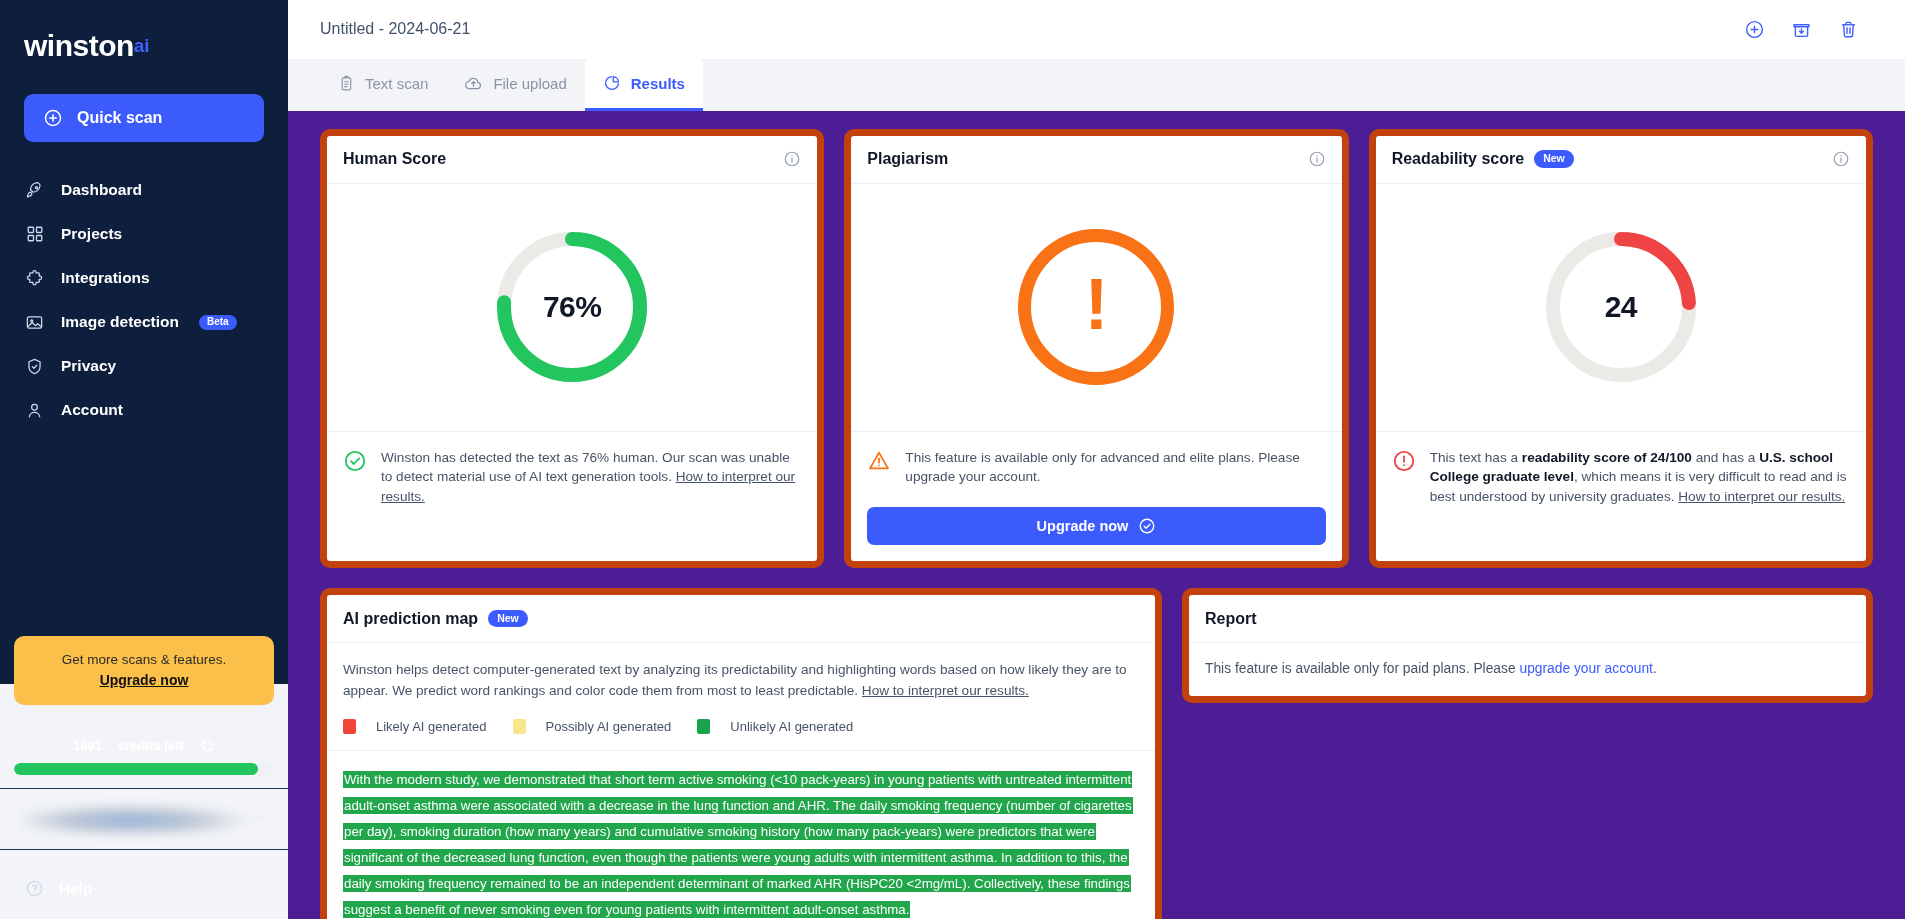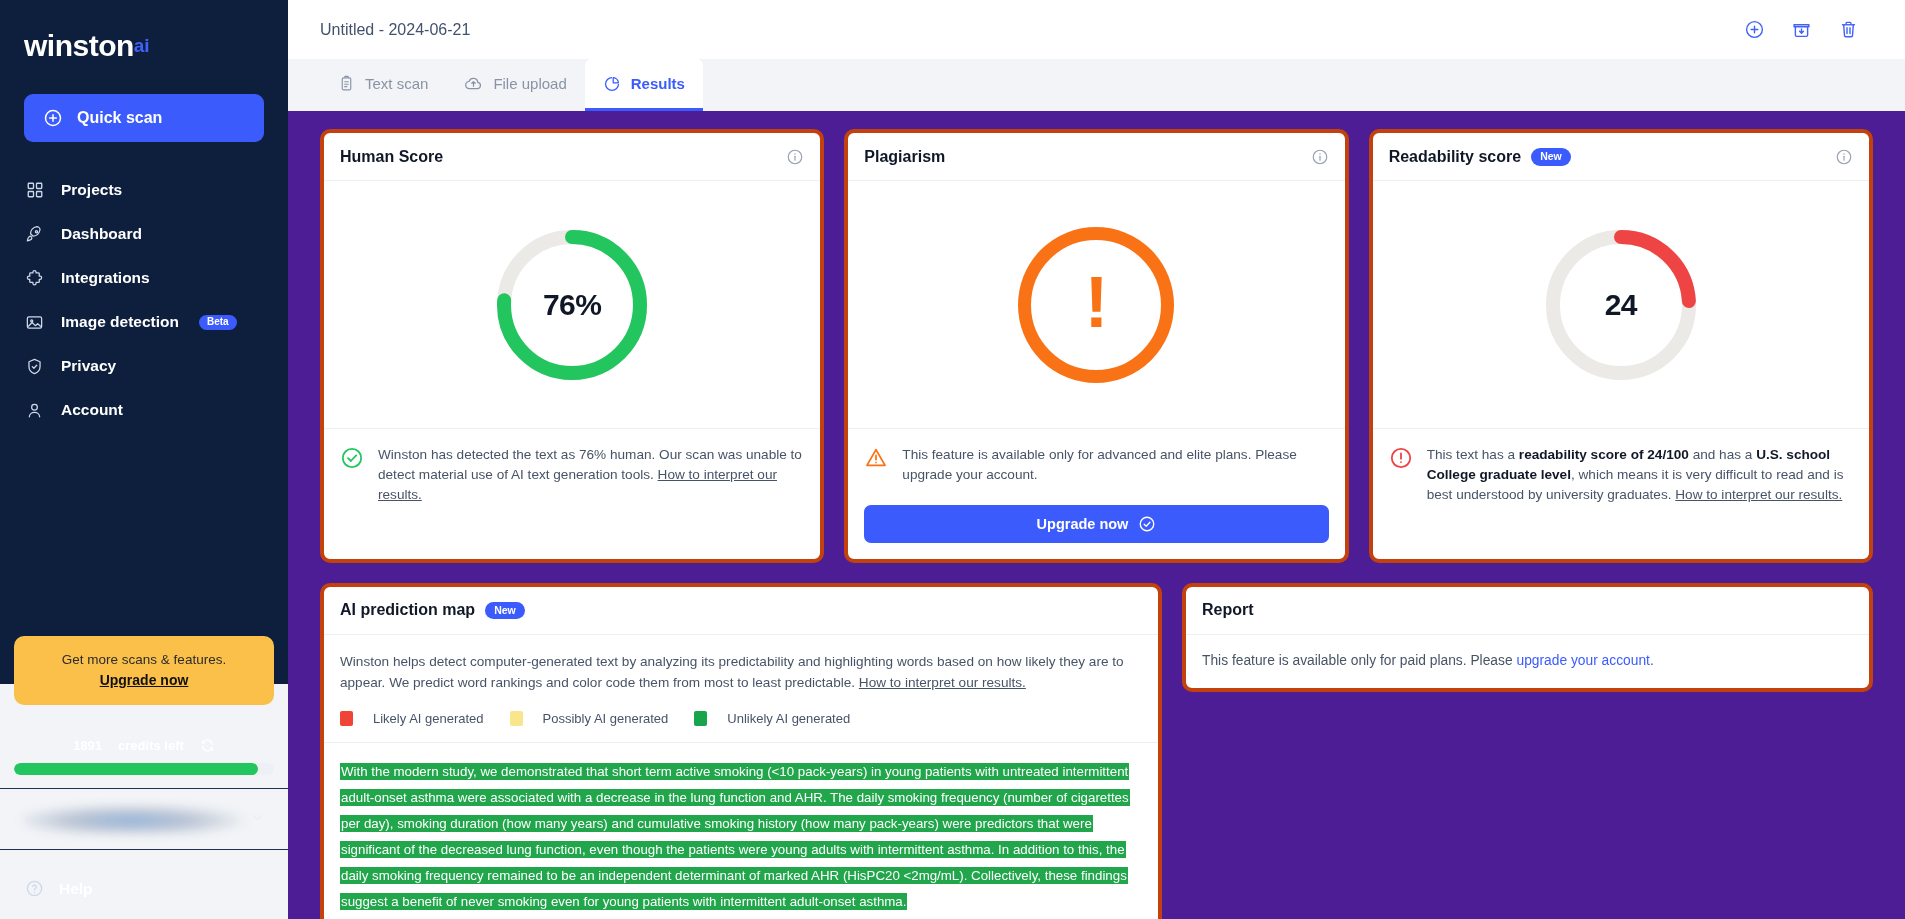--- a/index.html
+++ b/index.html
@@ -87,21 +87,21 @@
     padding: 0 18px; cursor:pointer; font-size: 15px; color:#8a93a5; font-weight:500;
     border-bottom: 3px solid transparent;
   }
   .tab.active { color:#3b5bfd; background:#fff; border-bottom-color:#3b5bfd; font-weight:600; border-radius: 6px 6px 0 0;}
   .tab .tab-icon { display:flex; }
 
   .content { flex:1 1 auto; overflow:hidden; padding: 18px 32px 0 32px; }
 
   .cards-row { display:flex; gap: 20px; }
   .card {
-    background:#fff; border:4px solid #c2410c; border-radius: 10px;
+    background:#fff; border:7px solid #c2410c; border-radius: 10px;
     flex: 1 1 0; overflow:hidden;
   }
   .card-head {
     height: 48px; display:flex; align-items:center; padding: 0 16px;
     border-bottom: 1px solid #eceff4; gap: 10px;
   }
   .card-title { font-size: 16px; font-weight: 700; color:#101828; }
   .badge-new {
     background:#3b5bfd; color:#fff; font-size:10.5px; font-weight:700;
     border-radius: 11px; padding: 3px 9px 4px 9px; line-height:1;
@@ -168,39 +168,39 @@
             <circle cx="12" cy="12" r="9"></circle>
             <path d="M12 8v8M8 12h8" stroke-linecap="round"></path>
           </svg>
       </span>
       <span class="quick-scan-label">Quick scan</span>
     </div>
 
     <nav class="nav">
       <div class="nav-item">
         <span class="nav-icon">
+          <svg width="19" height="19" viewBox="0 0 24 24" fill="none" stroke="currentColor" stroke-width="1.6" stroke-linecap="round" stroke-linejoin="round">
+              <path d="M5 15c-1.5 1.5-2 5-2 5s3.5-.5 5-2c.9-.9.9-2.1 0-3s-2.1-.9-3 0z"></path>
+              <path d="M9 13l-2-2c0-4 3-8 8-9 2 0 4 2 4 4-1 5-5 8-9 8l-1-1z"></path>
+              <circle cx="14.5" cy="8.5" r="1.4"></circle>
+            </svg>
+        </span>
+        <span class="nav-label">Dashboard</span>
+      </div>
+
+      <div class="nav-item">
+        <span class="nav-icon">
           <svg width="18" height="18" viewBox="0 0 24 24" fill="none" stroke="currentColor" stroke-width="1.8">
               <rect x="3" y="3" width="7" height="7" rx="1"></rect>
               <rect x="14" y="3" width="7" height="7" rx="1"></rect>
               <rect x="3" y="14" width="7" height="7" rx="1"></rect>
               <rect x="14" y="14" width="7" height="7" rx="1"></rect>
             </svg>
         </span>
         <span class="nav-label">Projects</span>
-      </div>
-
-      <div class="nav-item">
-        <span class="nav-icon">
-          <svg width="19" height="19" viewBox="0 0 24 24" fill="none" stroke="currentColor" stroke-width="1.6" stroke-linecap="round" stroke-linejoin="round">
-              <path d="M5 15c-1.5 1.5-2 5-2 5s3.5-.5 5-2c.9-.9.9-2.1 0-3s-2.1-.9-3 0z"></path>
-              <path d="M9 13l-2-2c0-4 3-8 8-9 2 0 4 2 4 4-1 5-5 8-9 8l-1-1z"></path>
-              <circle cx="14.5" cy="8.5" r="1.4"></circle>
-            </svg>
-        </span>
-        <span class="nav-label">Dashboard</span>
       </div>
 
 
       <div class="nav-item">
         <span class="nav-icon">
           <svg width="19" height="19" viewBox="0 0 24 24" fill="none" stroke="currentColor" stroke-width="1.6" stroke-linejoin="round">
               <path d="M10 4a2 2 0 1 1 4 0v1h3a1 1 0 0 1 1 1v3h1a2 2 0 1 1 0 4h-1v3a1 1 0 0 1-1 1h-3v1a2 2 0 1 1-4 0v-1H7a1 1 0 0 1-1-1v-3H5a2 2 0 1 1 0-4h1V6a1 1 0 0 1 1-1h3V4z"></path>
             </svg>
         </span>
         <span class="nav-label">Integrations</span>

